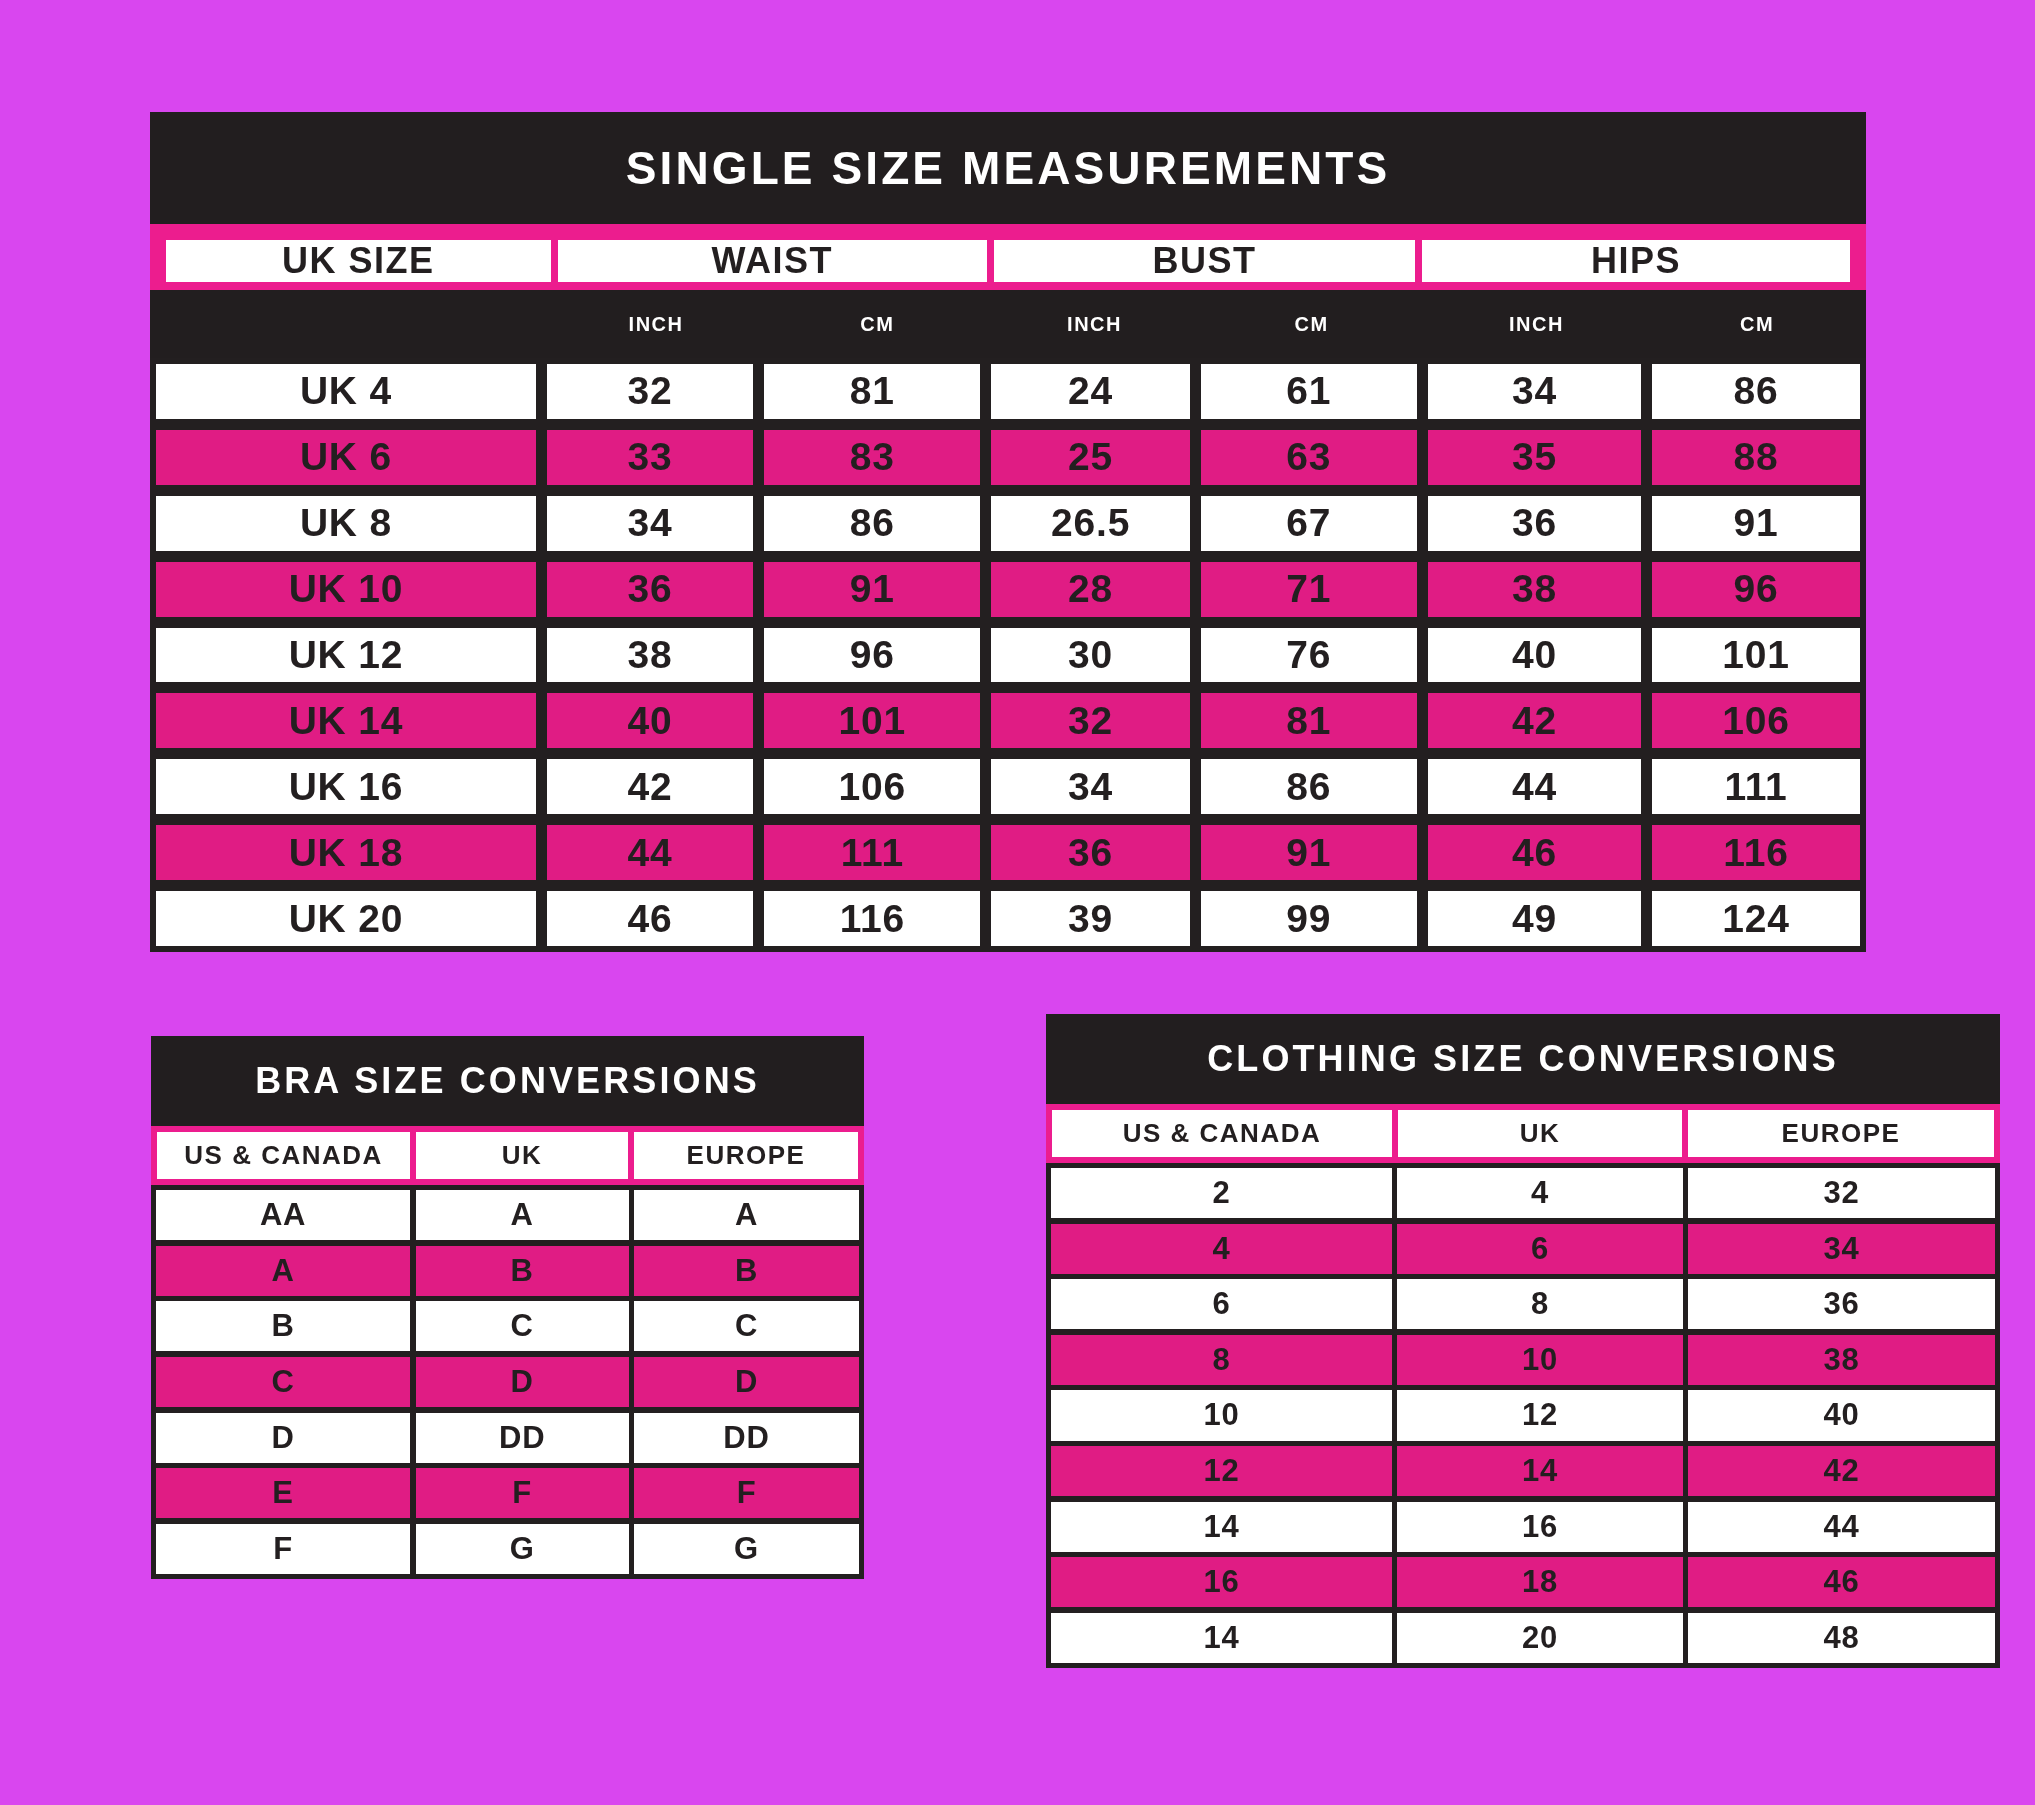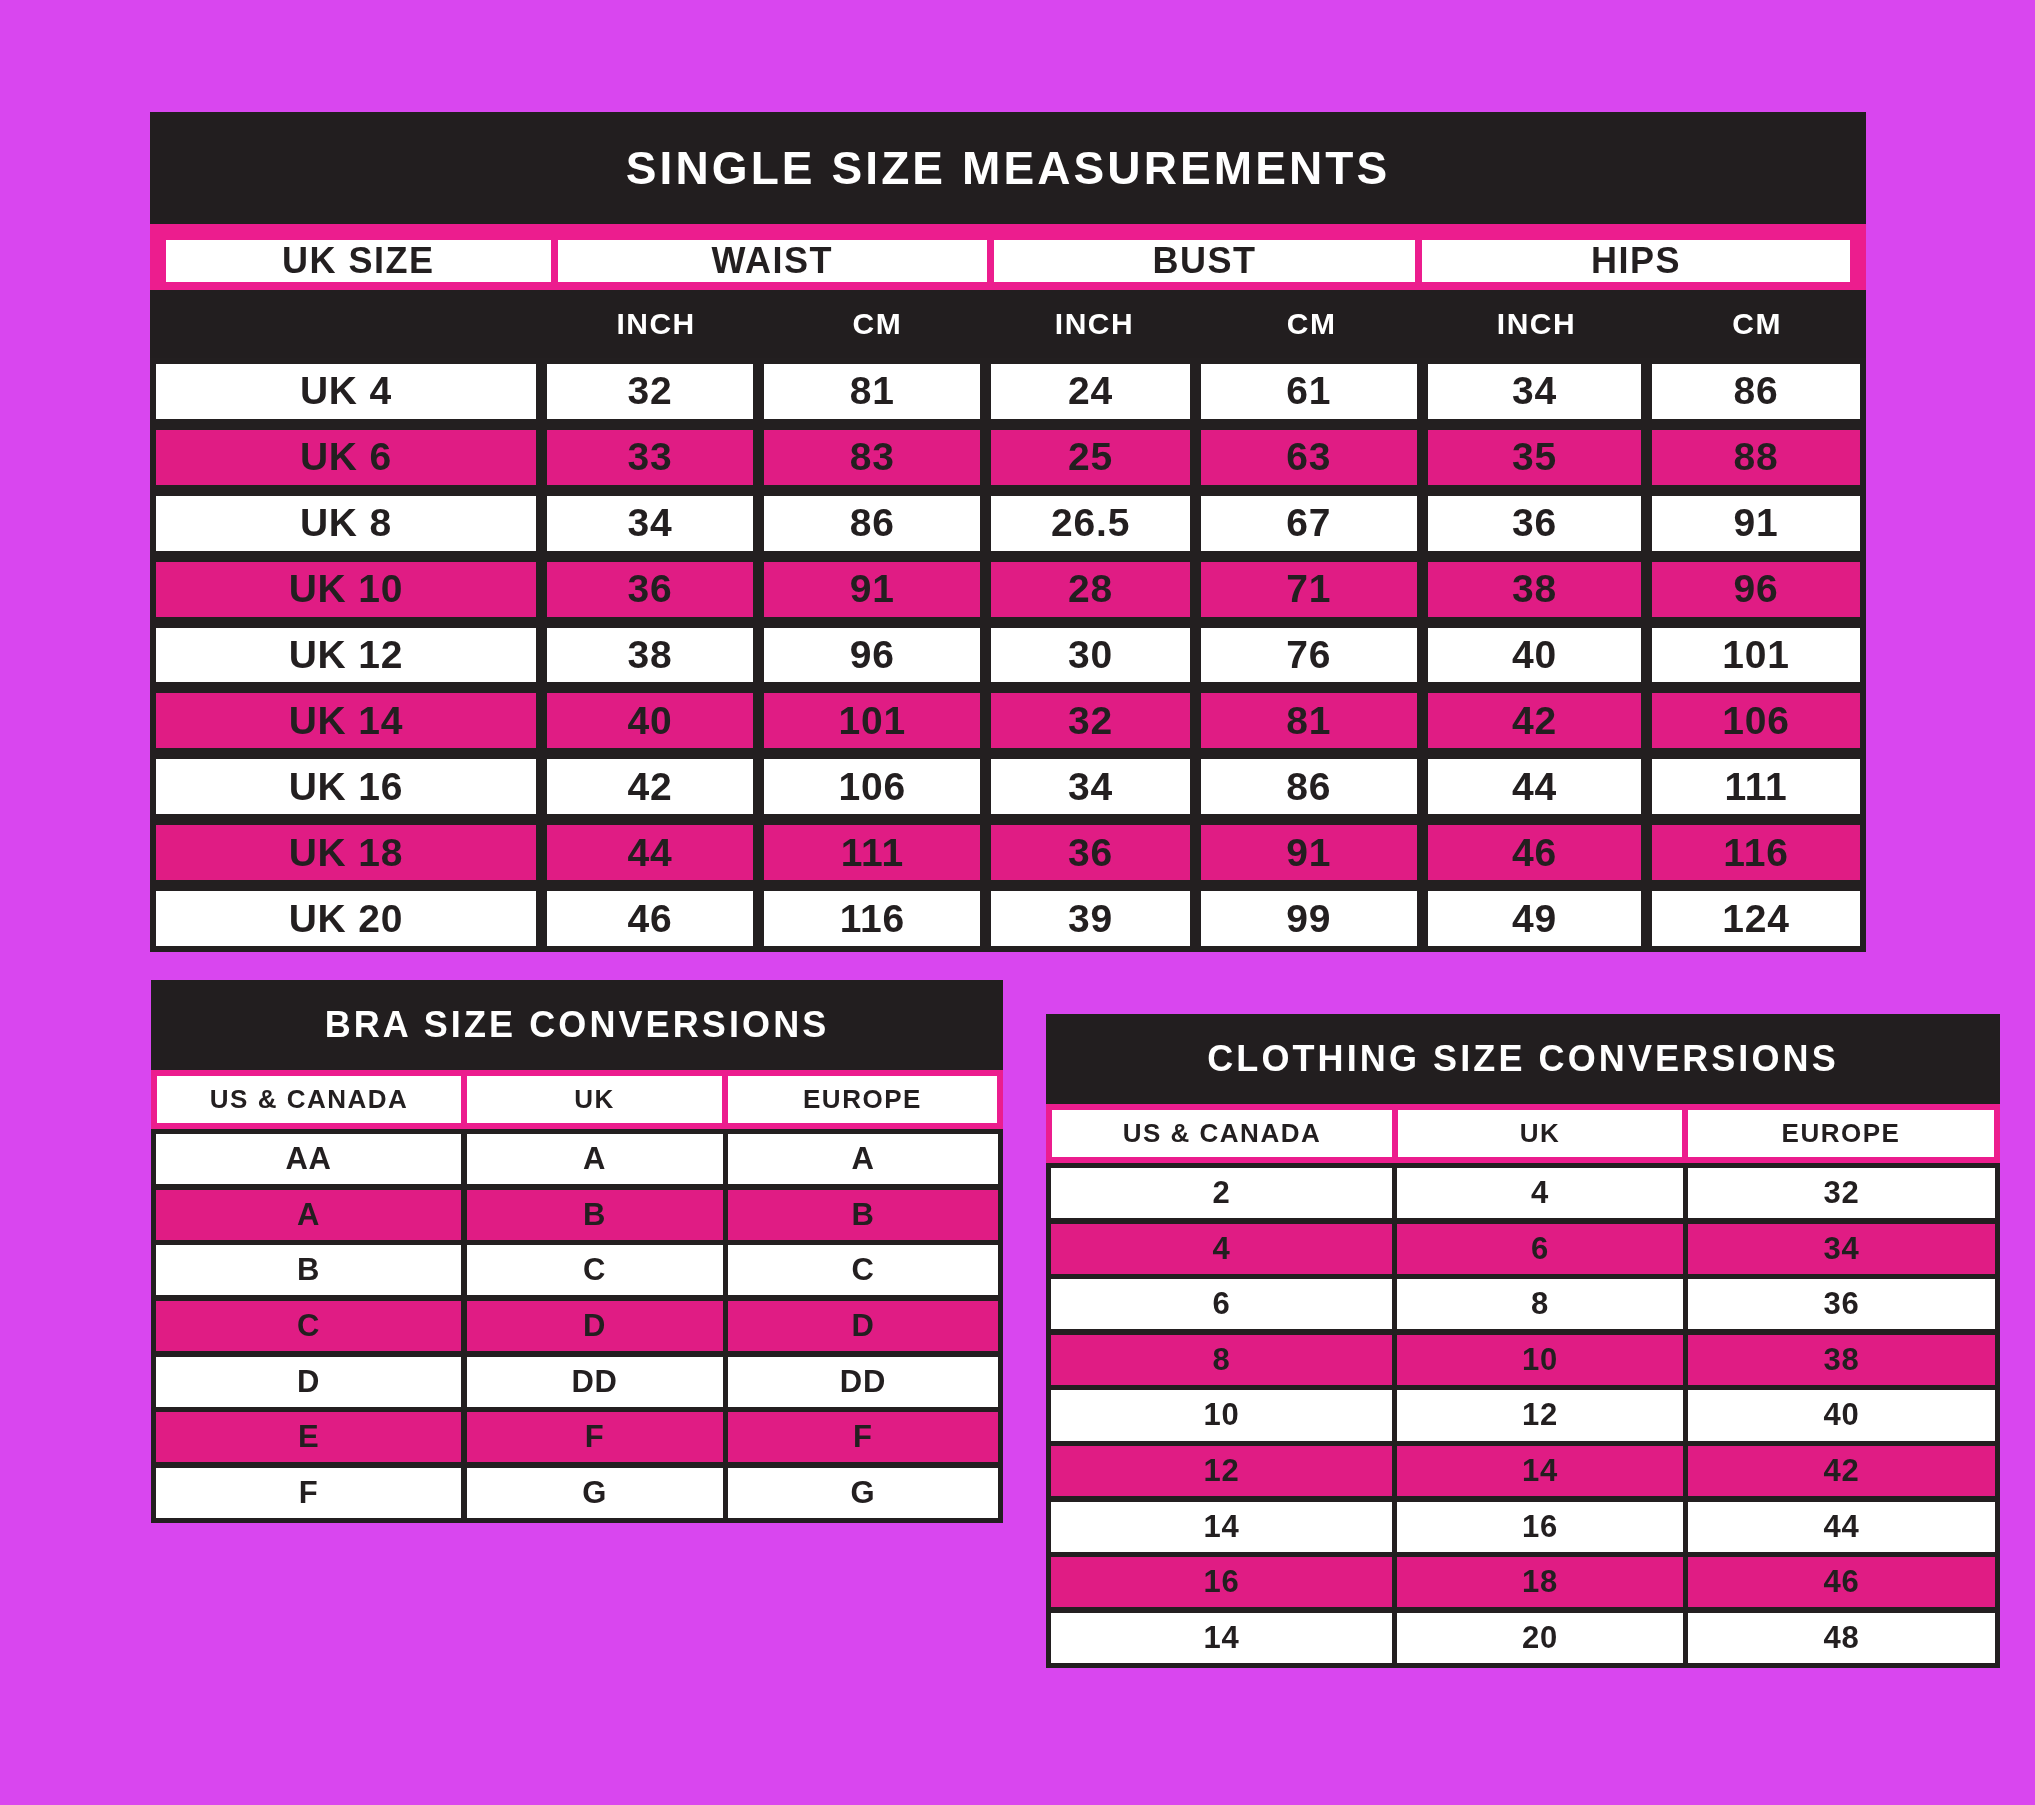--- a/index.html
+++ b/index.html
@@ -45,30 +45,30 @@
     background:#ffffff;
     display:flex;align-items:center;justify-content:center;
     letter-spacing:0.8px;
   }
   .cell.hl{background:#E01C84;}
 
   
   #t-main{left:150px;top:112px;width:1716px;}
   #t-main .titlebar{height:112px;font-size:46px;}
   #hdr-main{grid-template-columns:497fr 555fr 544fr 553fr;height:66px;font-size:36px;}
-  #units-main{grid-template-columns:515fr 280fr 293fr 269fr 293fr 289fr 282fr;height:68px;font-size:30px;}
+  #units-main{grid-template-columns:515fr 280fr 293fr 269fr 293fr 289fr 282fr;height:68px;font-size:20px;}
   #grid-main{
     grid-template-columns:515fr 280fr 293fr 269fr 293fr 289fr 282fr;
     grid-auto-rows:1fr;
     gap:11px;border:6.2px solid #231F20;
     height:594px;font-size:39px;
   }
 
   
-  #t-bra{left:151px;top:980px;width:852px;}
+  #t-bra{left:151px;top:1036px;width:713px;}
   #t-bra .titlebar{height:90px;font-size:36px;}
   #hdr-bra{grid-template-columns:390fr 327fr 345fr;height:59px;font-size:26px;gap:6.2px;padding:6.2px;}
   #grid-bra{
     grid-template-columns:390fr 327fr 345fr;
     grid-auto-rows:1fr;
     gap:5.4px;border:5.4px solid #231F20;
     height:394px;font-size:31px;
   }
 
   

